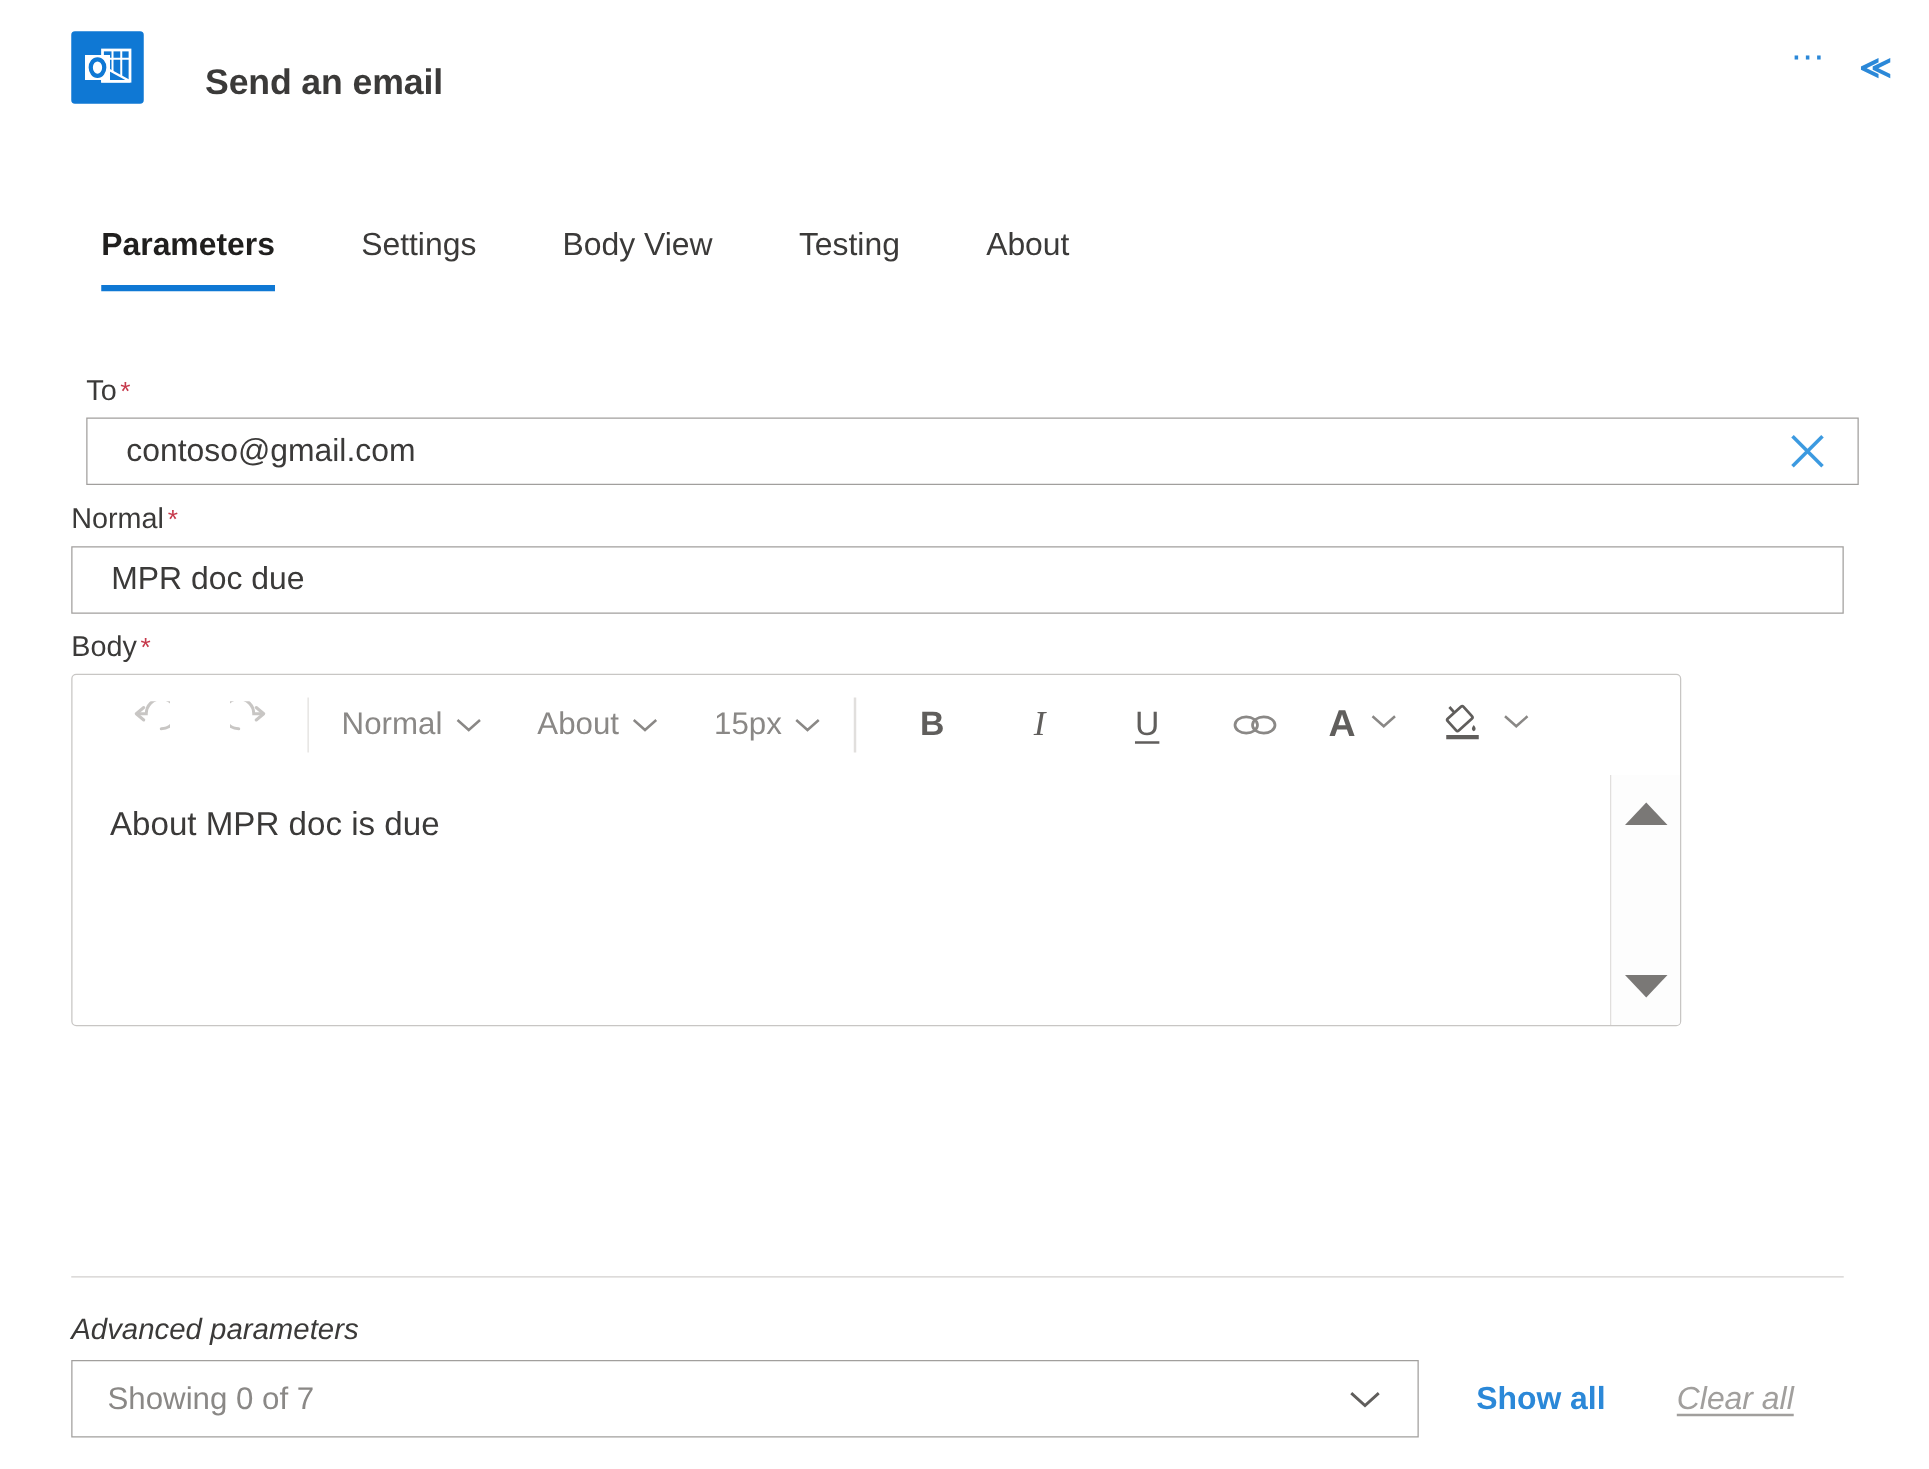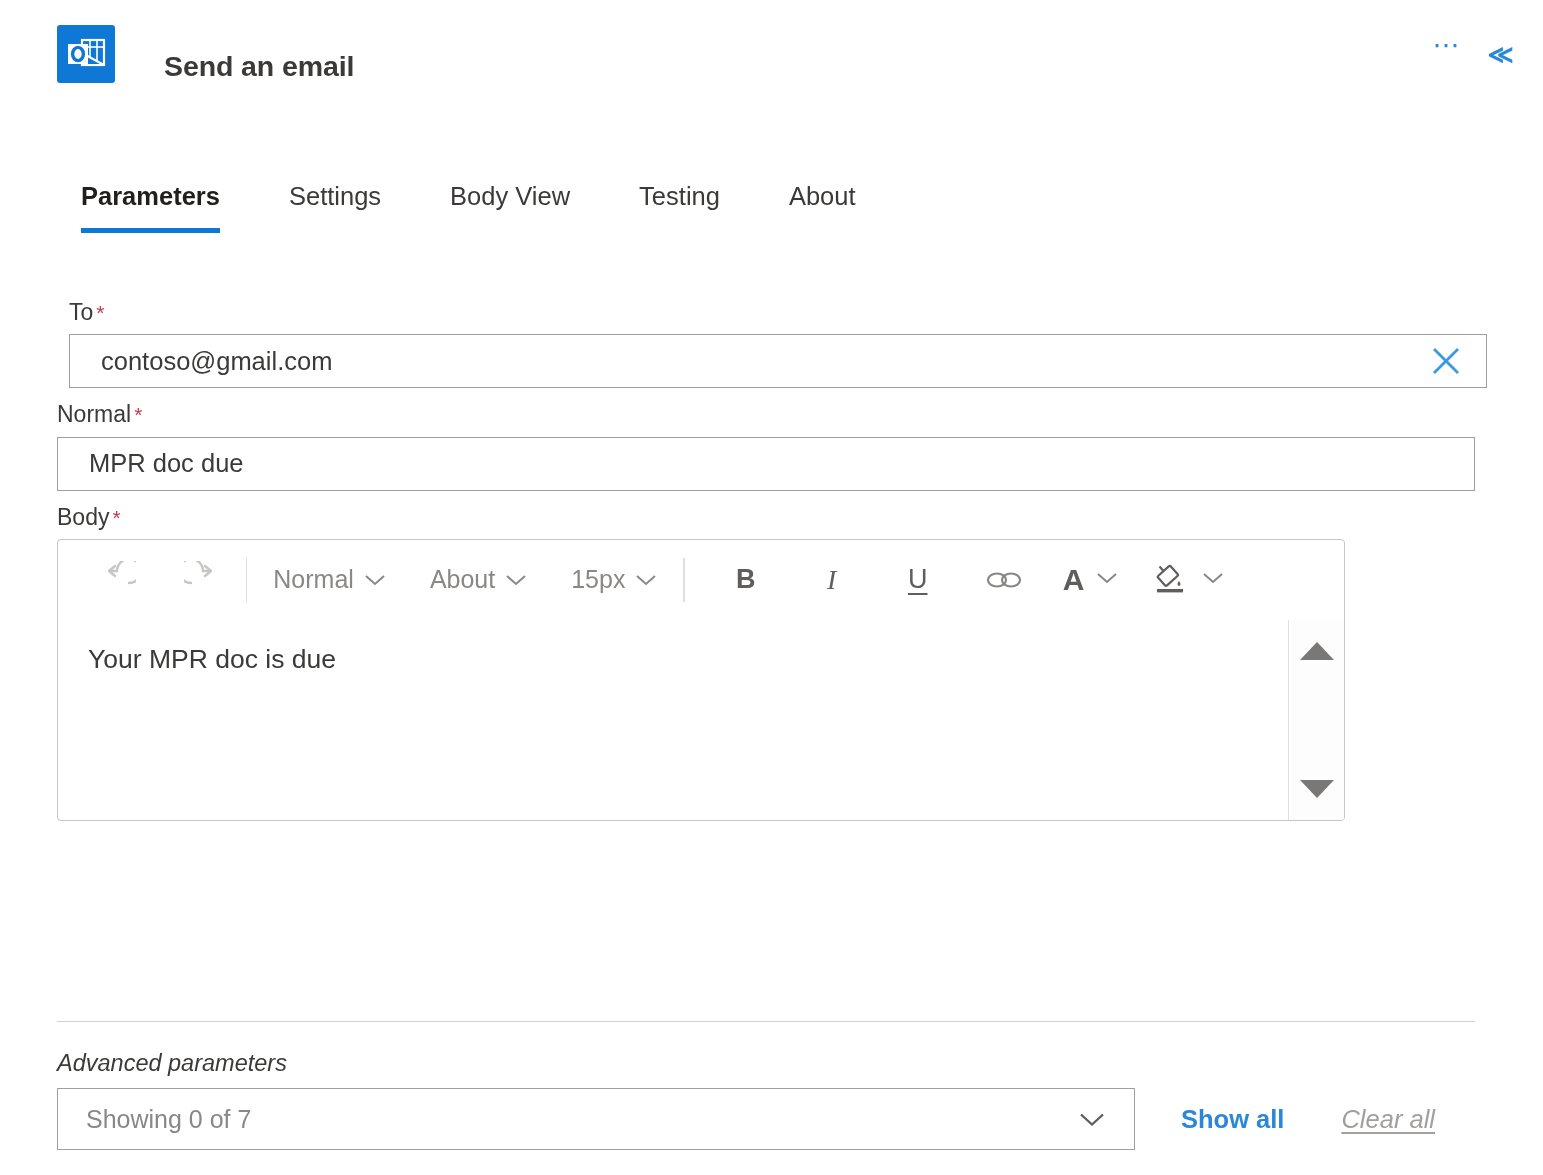--- a/index.html
+++ b/index.html
@@ -513,21 +513,21 @@
           <span class="cb-chev" style="margin-left:12px;">
             <svg width="22" height="14" viewBox="0 0 22 14" aria-hidden="true">
               <path d="M2 3 L11 11 L20 3" fill="none" stroke="#8a8886" stroke-width="2"></path>
             </svg>
           </span>
         </div>
 
       </div>
 
       <div class="editor-body">
-        <div class="editor-text">Your MPR doc is due</div>
+        <div class="editor-text">About MPR doc is due</div>
         <div class="editor-scroll">
           <div class="tri tri-up"></div>
           <div class="tri tri-down"></div>
         </div>
       </div>
     </div>
   </div>
 </div>
 
 <div class="divider"></div>

